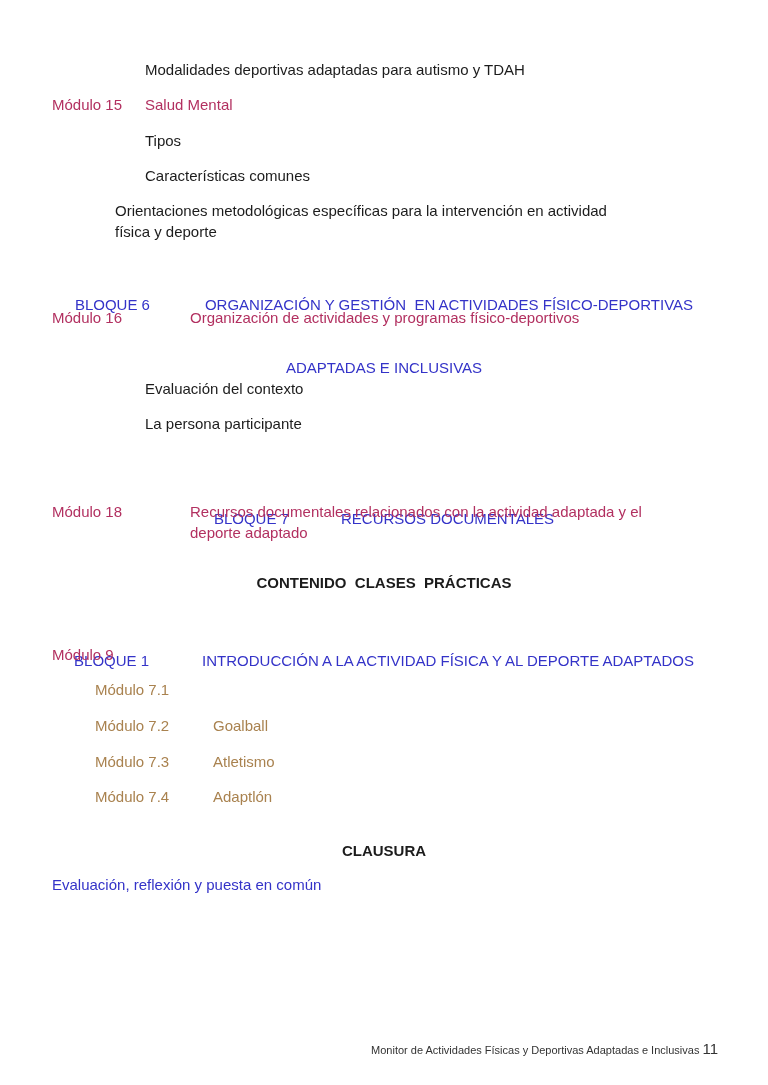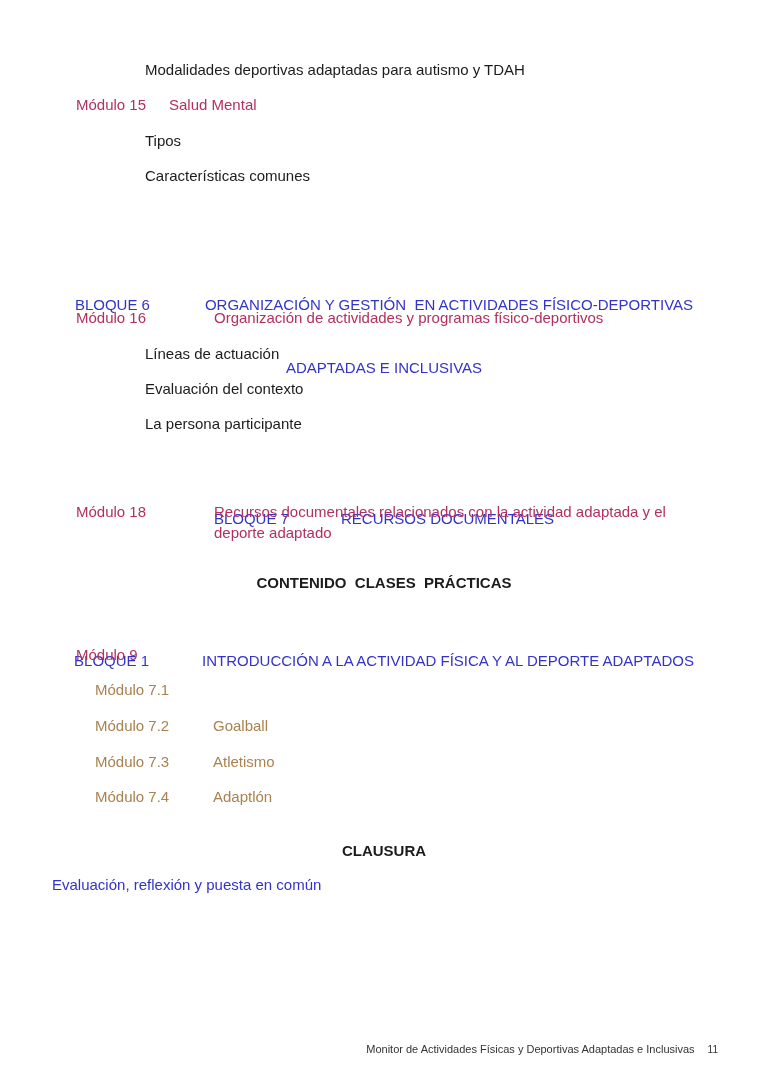--- a/index.html
+++ b/index.html
@@ -8,36 +8,36 @@
     width:768px;height:1085px;
     background:#ffffff;
     font-family:"Liberation Sans","DejaVu Sans",sans-serif;
     font-size:15px;
     color:var(--body-text,#1c1c1c);
     overflow:hidden;
   }
   .row{position:absolute;left:0;width:620px;line-height:21px;white-space:pre-wrap;}
   .abs{position:absolute;top:0;white-space:pre-wrap;}
   .blue{color:var(--bloque-blue,#3433c8);}
-  .magenta{color:var(--modulo-magenta,#b23060);margin-left:24px;}
+  .magenta{color:var(--modulo-magenta,#b23060);}
   .brown{color:var(--submodulo-brown,#a9824f);}
   .black{color:var(--body-text,#1c1c1c);}
   .bold{font-weight:bold;}
   .heading-block{position:absolute;left:30px;width:708px;text-align:center;line-height:21px;white-space:pre-wrap;}
   .gap55{display:inline-block;width:55px;}
   .gap52{display:inline-block;width:52px;}
   .gap53{display:inline-block;width:53px;}
   .two-line{display:block;}
   #footer{
     position:absolute;top:1042px;right:50px;
-    display:flex;align-items:baseline;gap:13px;
+    display:flex;align-items:baseline;gap:3px;
     font-size:11px;color:var(--footer-text,#333333);
     line-height:14px;white-space:pre-wrap;
   }
-  #footer .pagenum{font-size:10px;}
+  #footer .pagenum{font-size:15px;}
 </style>
 </head>
 <body>
 
 <div id="page">
 
   <div class="row" style="top:59px">
     <span class="abs black" style="left:145px">Modalidades deportivas adaptadas para autismo y TDAH</span>
   </div>
 
@@ -47,34 +47,34 @@
   </div>
 
   <div class="row" style="top:130px">
     <span class="abs black" style="left:145px">Tipos</span>
   </div>
 
   <div class="row" style="top:165px">
     <span class="abs black" style="left:145px">Características comunes</span>
   </div>
 
+  <div class="row" style="top:200px">
+    <span class="abs black" style="left:115px">Orientaciones metodológicas específicas para la intervención en actividad física y deporte</span>
+  </div>
 
   <div class="heading-block blue" style="top:252px">
     <div><span>BLOQUE 6</span><span class="gap55"></span><span>ORGANIZACIÓN Y GESTIÓN  EN ACTIVIDADES FÍSICO-DEPORTIVAS</span></div>
     <div>ADAPTADAS E INCLUSIVAS</div>
   </div>
 
   <div class="row" style="top:307px">
     <span class="abs magenta" style="left:52px">Módulo 16</span>
     <span class="abs magenta" style="left:190px">Organización de actividades y programas físico-deportivos</span>
   </div>
 
-  <div class="row" style="top:343px">
-    <span class="abs black" style="left:145px">Líneas de actuación</span>
-  </div>
 
   <div class="row" style="top:378px">
     <span class="abs black" style="left:145px">Evaluación del contexto</span>
   </div>
 
   <div class="row" style="top:413px">
     <span class="abs black" style="left:145px">La persona participante</span>
   </div>
 
   <div class="heading-block blue" style="top:466px">

